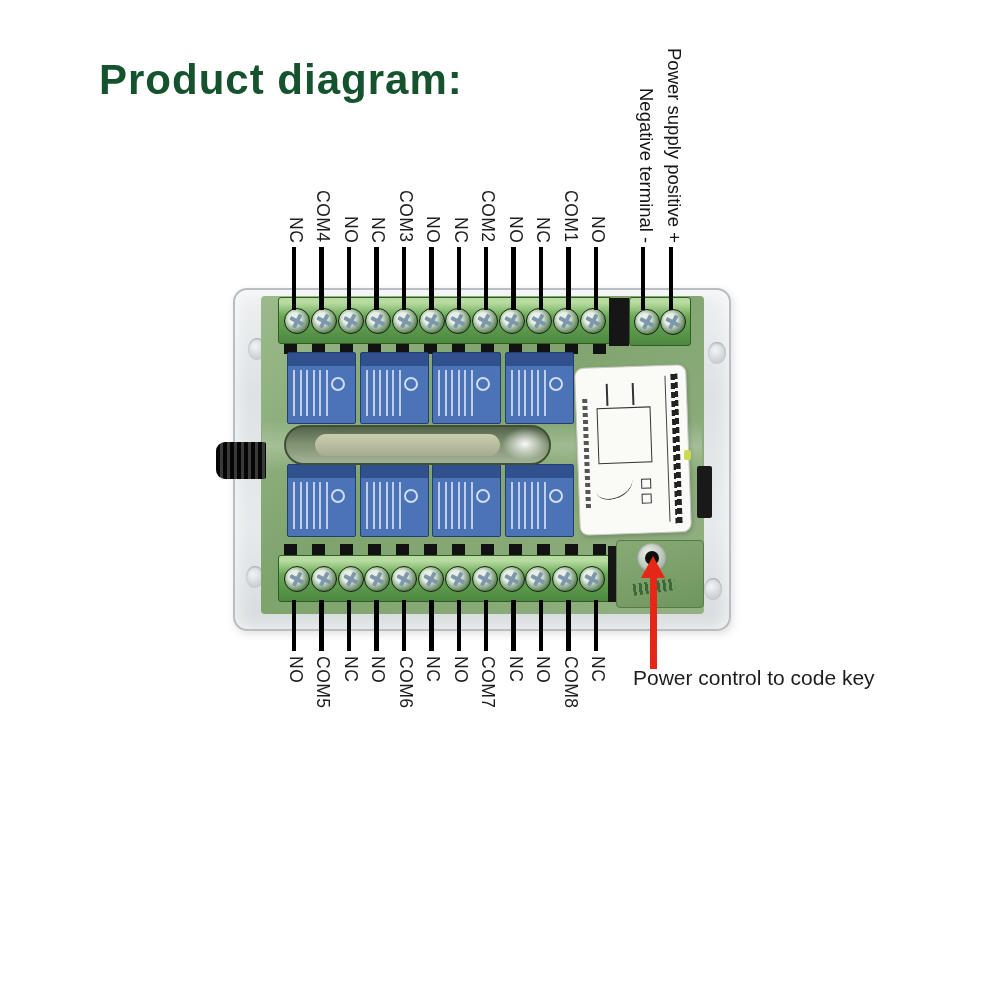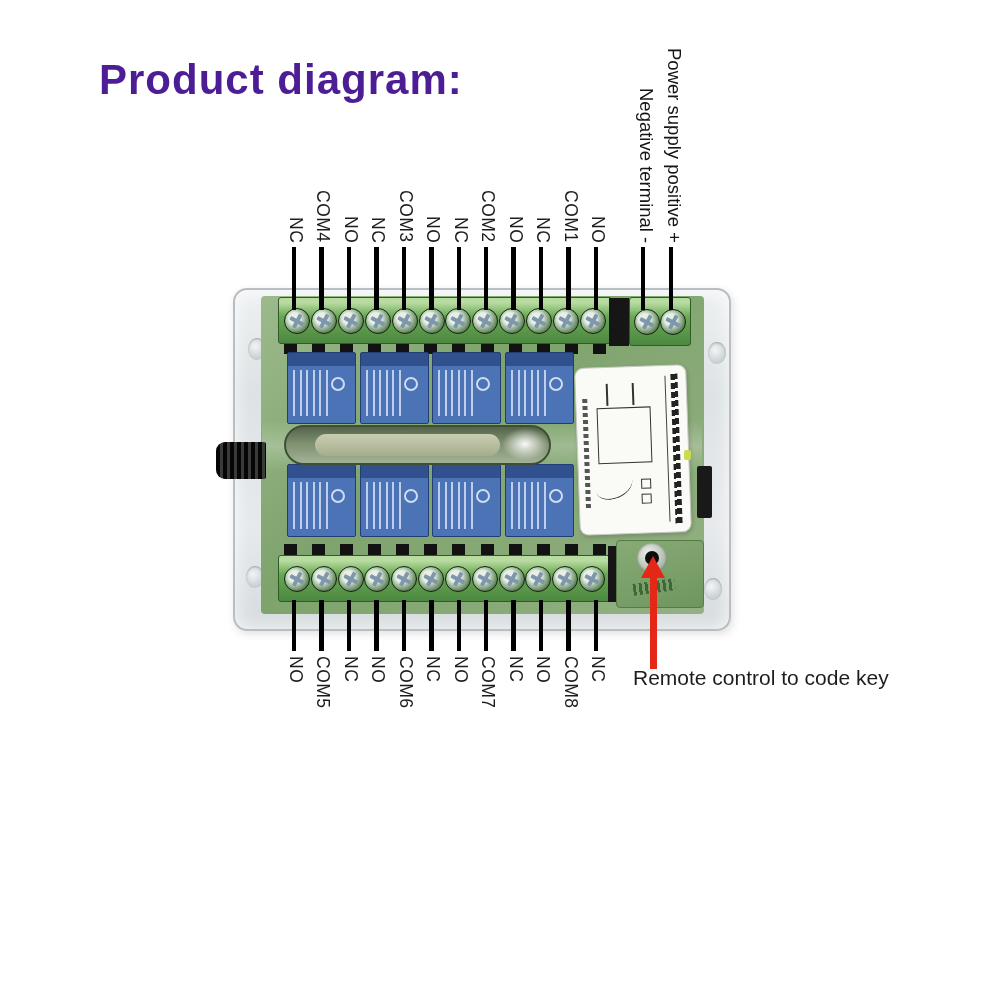--- a/index.html
+++ b/index.html
@@ -108,21 +108,21 @@
   #callout{position:absolute;left:633px;top:666px;font-size:21px;color:#1d1d1d;}
   
   #legend{position:absolute;left:104px;top:756px;font-size:19.5px;color:#161616;}
   #legend p{margin:0 0 20px;line-height:22px;}
 </style>
 </head>
 <body>
 
 <div id="stage">
 
-  <div id="title" style="color: #4c1d95;">Product diagram:</div>
+  <div id="title" style="color: #14532d;">Product diagram:</div>
 
   <div id="device" style="position:absolute;inset:0;">
 
     <div id="case"></div>
     <div class="boss" style="left:248px;top:338px;"></div>
     <div class="boss" style="left:246px;top:566px;"></div>
     <div class="boss" style="left:708px;top:342px;"></div>
     <div class="boss" style="left:704px;top:578px;"></div>
     <div id="pcb"></div>
     <div id="midglare"></div>
@@ -226,21 +226,21 @@
     <div id="code-key-ring"></div>
     <div id="code-key"></div>
     <div id="key-marks"></div>
   </div>
 
   <div class="pwrlabel" style="left:631px;">Negative terminal -</div>
   <div class="pwrlabel" style="left:659px;">Power supply positive +</div>
 
   <div id="arrow-shaft" style="background: rgb(229, 39, 24);"></div>
   <div id="arrow-head" style="border-bottom-color: rgb(229, 39, 24);"></div>
-  <div id="callout">Remote control to code key</div>
+  <div id="callout">Power control to code key</div>
 
 <div class="vlabel top" style="left: 282px;">NC</div>
     <div class="pline top" style="left: 291.8px;"></div>
     <div class="vlabel top" style="left: 309.45px;">COM4</div>
     <div class="pline top" style="left: 319.25px;"></div>
     <div class="vlabel top" style="left: 336.9px;">NO</div>
     <div class="pline top" style="left: 346.7px;"></div>
     <div class="vlabel top" style="left: 364.35px;">NC</div>
     <div class="pline top" style="left: 374.15px;"></div>
     <div class="vlabel top" style="left: 391.8px;">COM3</div>

